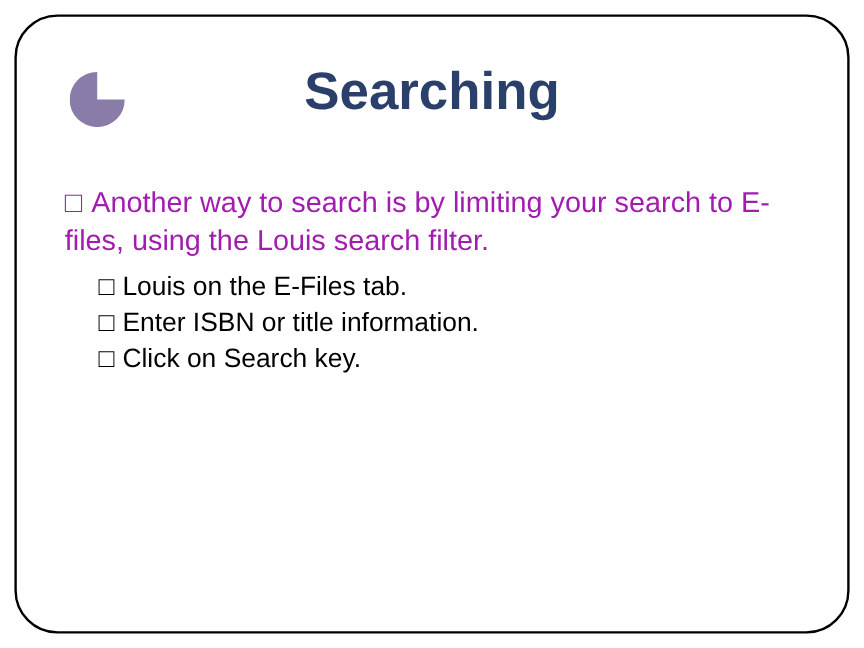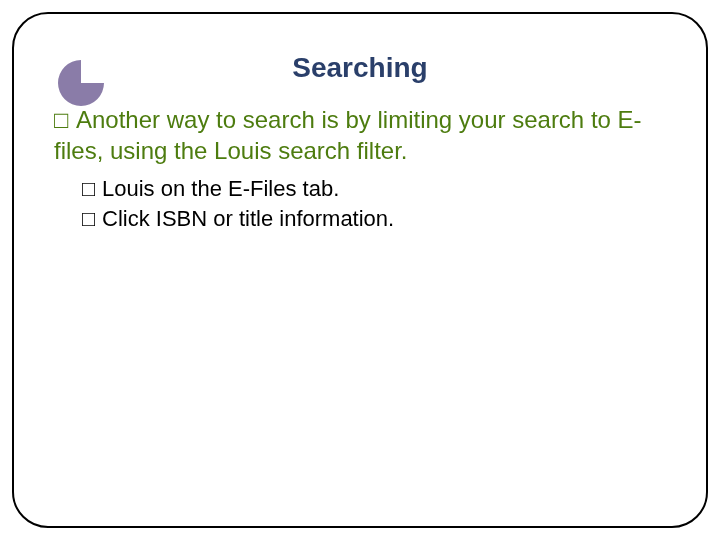--- a/index.html
+++ b/index.html
@@ -22,29 +22,29 @@
   }
   .pac-icon {
     position: absolute;
     top: 46px;
     left: 44px;
     width: 46px;
     height: 46px;
   }
   .title {
     text-align: center;
-    font-size: 28px;
+    font-size: 44px;
     font-weight: bold;
     color: #2a3f6a;
     margin-top: 10px;
-    margin-bottom: 20px;
+    margin-bottom: 52px;
   }
   .main-bullet {
     font-size: 24px;
-    color: #4d7c0f;
+    color: #a21caf;
     line-height: 1.3;
     margin-bottom: 8px;
   }
   .main-bullet .bullet-mark {
     font-family: Arial, sans-serif;
     display: inline-block;
     width: 22px;
   }
   .sub-list {
     margin-left: 28px;
@@ -72,17 +72,20 @@
 
   <div class="main-bullet">
     <span class="bullet-mark">□</span><span>Another way to search is by limiting your search to E-files, using the Louis search filter.</span>
   </div>
 
   <div class="sub-list">
     <div class="sub-bullet">
       <span class="bullet-mark">□</span><span>Louis on the E-Files tab.</span>
     </div>
     <div class="sub-bullet">
-      <span class="bullet-mark">□</span><span>Click ISBN or title information.</span>
+      <span class="bullet-mark">□</span><span>Enter ISBN or title information.</span>
+    </div>
+    <div class="sub-bullet">
+      <span class="bullet-mark">□</span><span>Click on Search key.</span>
     </div>
   </div>
 
 </div>
 
 </body></html>

